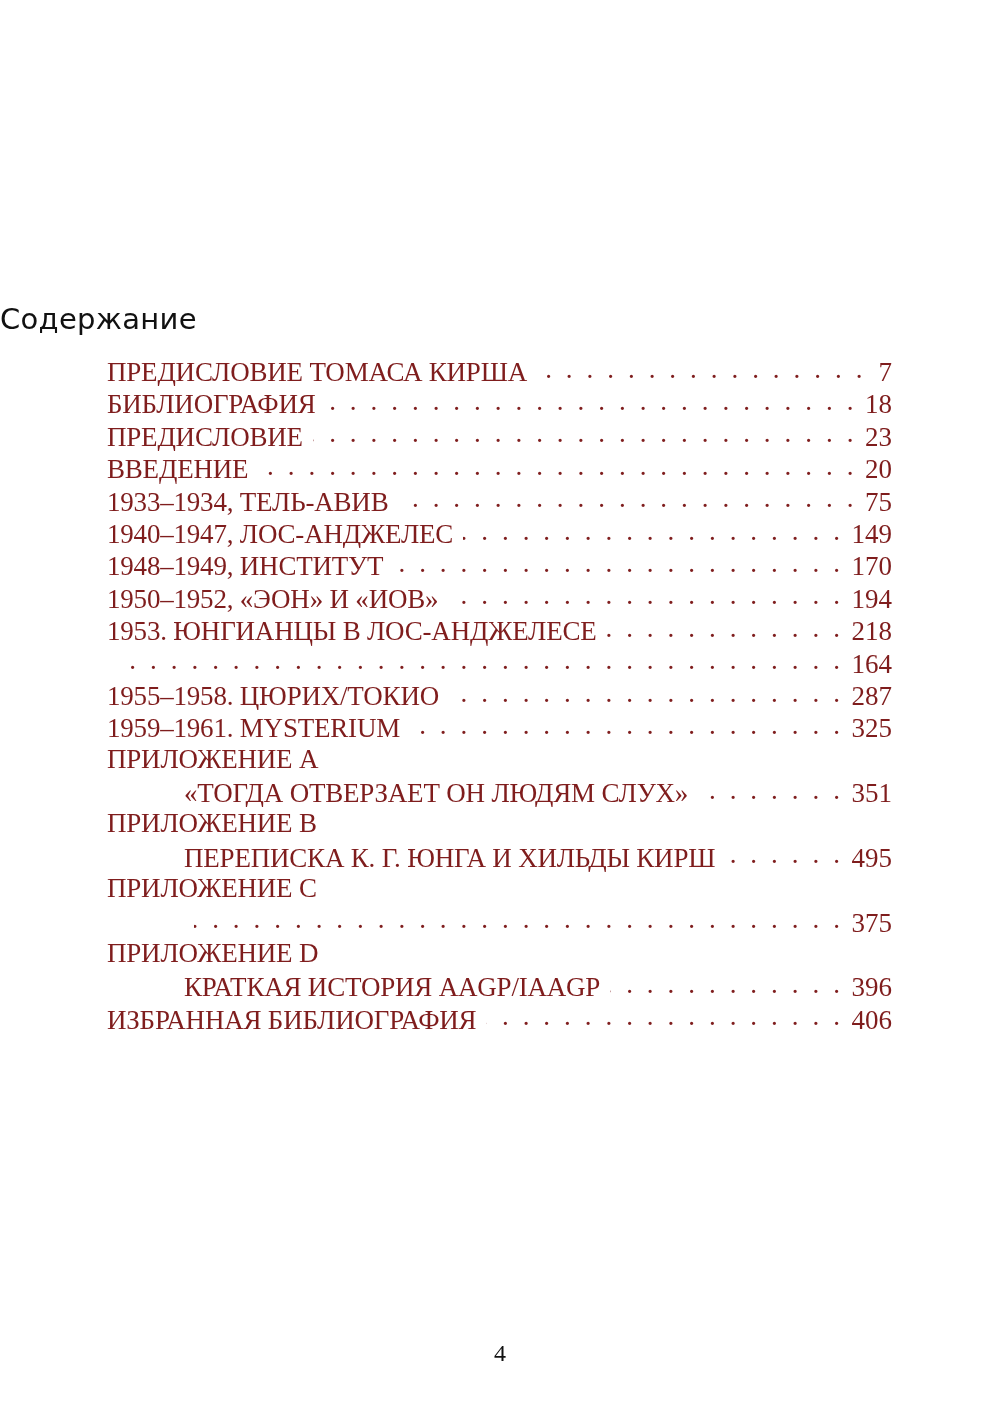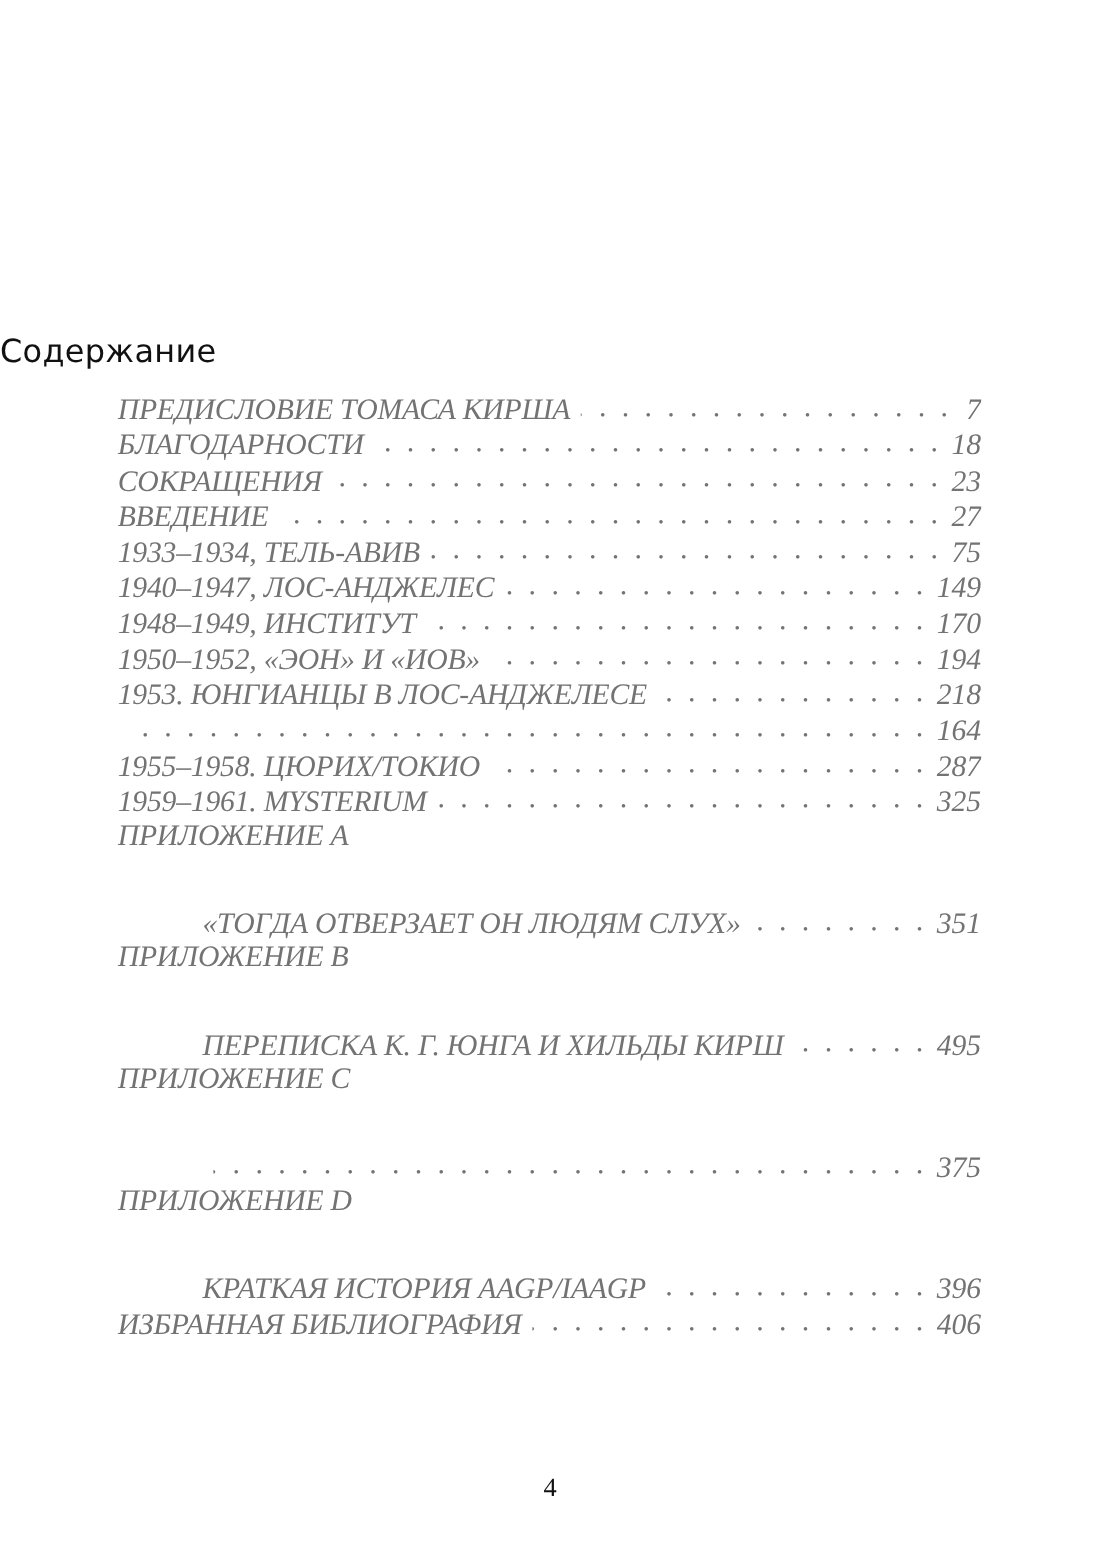--- a/index.html
+++ b/index.html
@@ -27,33 +27,31 @@
       color: #111111;
     }
     .toc {
       position: absolute;
       top: 354px;
       left: 107px;
       width: 785px;
       font-family: "Liberation Serif", serif;
       font-size: 27px;
       line-height: 32.4px;
-      color: #737373;
-      font-style: italic;
+      color: #7f1d1d;
     }
     .toc-row {
       display: flex;
       align-items: baseline;
       height: 32.4px;
       white-space: nowrap;
       overflow: hidden;
     }
     .toc-row.sub {
       padding-left: 77px;
-      margin-top: 46px;
     }
     .toc-label {
       flex: 0 0 auto;
       letter-spacing: -0.2px;
     }
     .toc-leader {
       flex: 1 1 auto;
       overflow: hidden;
       margin: 0 8px 0 10px;
       position: relative;
@@ -90,35 +88,35 @@
 
 <div class="toc">
 
   <div class="toc-row">
     <span class="toc-label">ПРЕДИСЛОВИЕ ТОМАСА КИРША</span>
     <span class="toc-leader"></span>
     <span class="toc-page">7</span>
   </div>
 
   <div class="toc-row">
-    <span class="toc-label">БЛАГОДАРНОСТИ</span>
+    <span class="toc-label">БИБЛИОГРАФИЯ</span>
     <span class="toc-leader"></span>
     <span class="toc-page">18</span>
   </div>
 
   <div class="toc-row">
-    <span class="toc-label">СОКРАЩЕНИЯ</span>
+    <span class="toc-label">ПРЕДИСЛОВИЕ</span>
     <span class="toc-leader"></span>
     <span class="toc-page">23</span>
   </div>
 
   <div class="toc-row">
     <span class="toc-label">ВВЕДЕНИЕ</span>
     <span class="toc-leader"></span>
-    <span class="toc-page">27</span>
+    <span class="toc-page">20</span>
   </div>
 
 
   <div class="toc-row">
     <span class="toc-label">1933–1934, ТЕЛЬ-АВИВ</span>
     <span class="toc-leader"></span>
     <span class="toc-page">75</span>
   </div>
 
 

